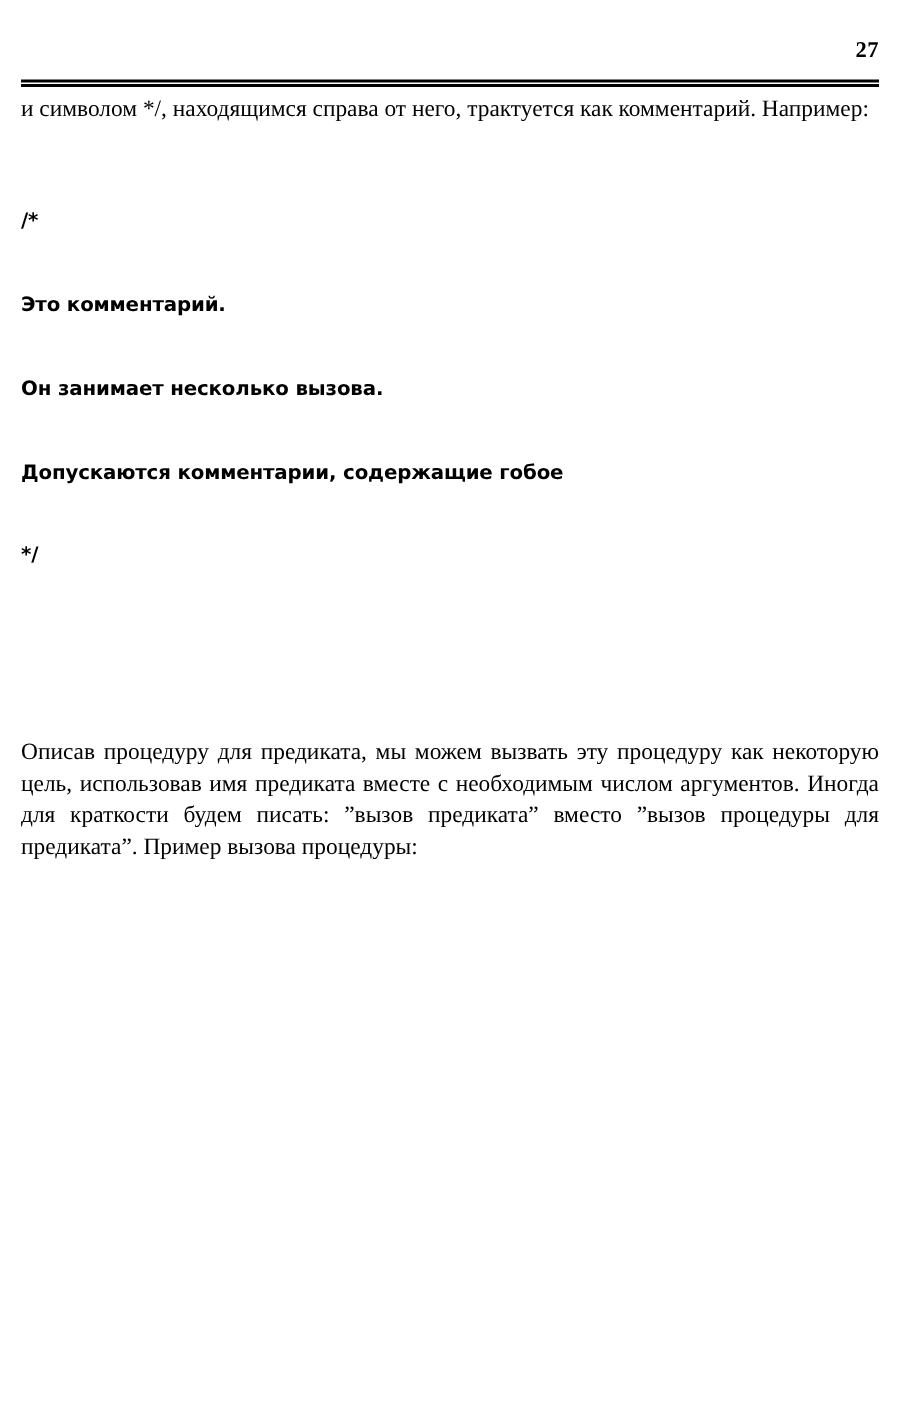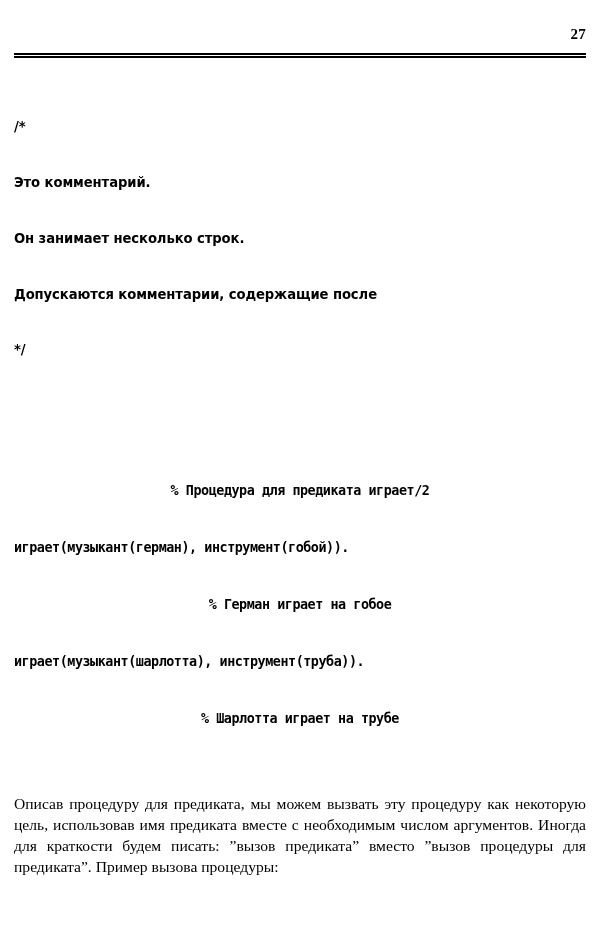--- a/index.html
+++ b/index.html
@@ -98,41 +98,35 @@
 <div class="page">
 
   <div class="header-zone">
     <div class="folio">27</div>
     <div class="rule-double">
       <div class="r1"></div>
       <div class="r2"></div>
     </div>
   </div>
 
+  <p class="para">и символом */, находящимся справа от него, трактуется как комментарий. Например:</p>
 
   <div class="block-gap-md"></div>
 
   <div class="listing">
     <span class="listing-line">/*</span>
     <span class="listing-line">Это комментарий.</span>
-    <span class="listing-line">Он занимает несколько строк.</span>
-    <span class="listing-line">Допускаются комментарии, содержащие после</span>
+    <span class="listing-line">Он занимает несколько вызова.</span>
+    <span class="listing-line">Допускаются комментарии, содержащие гобое</span>
     <span class="listing-line">*/</span>
   </div>
 
   <div class="block-gap-lg"></div>
 
 
   <div class="block-gap-md"></div>
 
-  <div class="listing-mono">
-    <span class="listing-center">% Процедура для предиката играет/2</span>
-    <span class="listing-line">играет(музыкант(герман), инструмент(гобой)).</span>
-    <span class="listing-center">% Герман играет на гобое</span>
-    <span class="listing-line">играет(музыкант(шарлотта), инструмент(труба)).</span>
-    <span class="listing-center">% Шарлотта играет на трубе</span>
-  </div>
 
   <div class="block-gap-lg"></div>
 
   <p class="para">Описав процедуру для предиката, мы можем вызвать эту процедуру как некоторую цель, использовав имя предиката вместе с необходимым числом аргументов. Иногда для краткости будем писать: ”вызов предиката” вместо ”вызов процедуры для предиката”. Пример вызова процедуры:</p>
 
 </div>
 
 </body></html>

